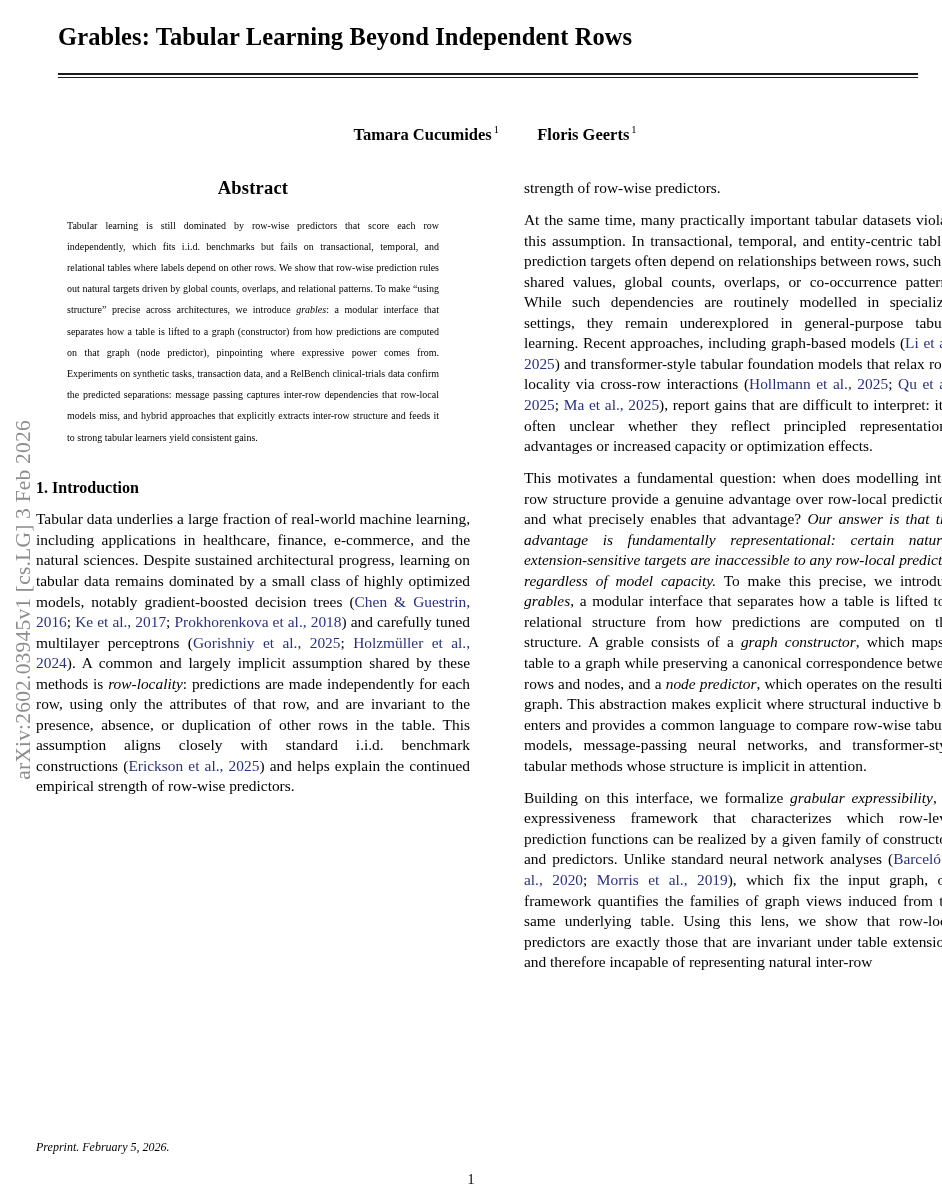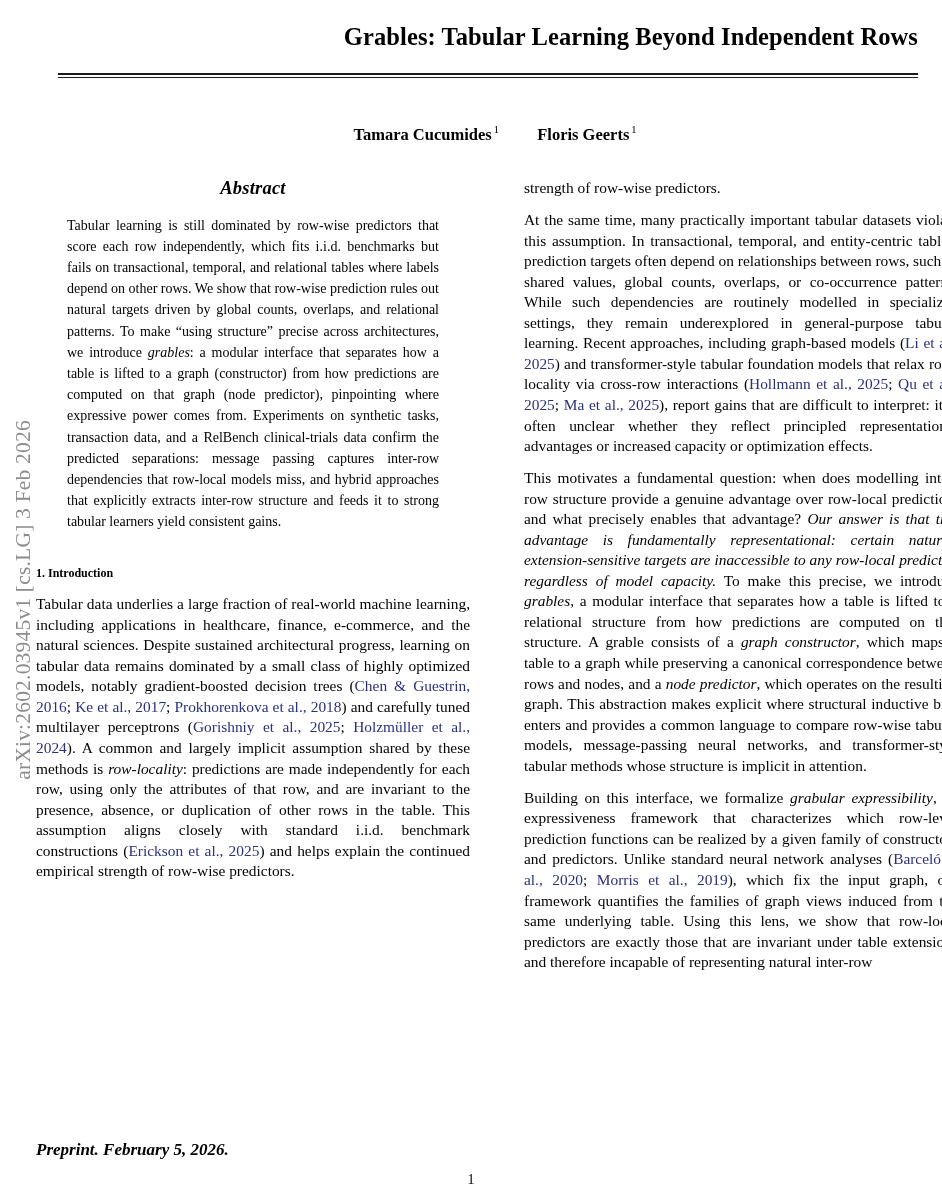--- a/index.html
+++ b/index.html
@@ -48,21 +48,21 @@
 
   #header-block {
     position: absolute;
     left: 58px;
     top: 22px;
     width: 860px;
   }
   #paper-title {
     font-size: 24.5px;
     font-weight: bold;
-    text-align: right;
+    text-align: left;
     letter-spacing: 0.1px;
     line-height: 1.2;
   }
   .rule-double {
     margin-top: 22px;
     border-top: 2.2px solid #1a1a1a;
     border-bottom: 1px solid #1a1a1a;
     height: 2px;
   }
 
@@ -94,32 +94,31 @@
   }
   #left-column  { left: 36px;  width: 434px; }
   #right-column { left: 506px; width: 434px; margin-left: 18px; }
 
   .abstract-heading {
     text-align: center;
     font-size: 18.5px;
     font-weight: bold;
     margin: 0 0 16px 0;
     letter-spacing: 0.2px;
-    font-style: italic;
   }
   .abstract-body {
     margin: 16px auto;
     width: 372px;
     text-align: justify;
-    font-size: 14px;
+    font-size: 10px;
     line-height: 21.2px;
   }
 
   .section-heading {
-    font-size: 12px;
+    font-size: 16px;
     font-weight: bold;
     margin: 30px 0 11px 0;
     text-align: left;
   }
 
   p.para {
     margin: 0 0 11.5px 0;
     text-align: justify;
     text-justify: inter-word;
   }
@@ -148,23 +147,22 @@
   #footnote .fn-mark {
     font-size: 9px;
     vertical-align: super;
   }
   #footnote .fn-indent { display: inline-block; width: 15px; }
   #preprint-line {
     position: absolute;
     left: 36px;
     top: 1140px;
     width: 434px;
-    font-size: 17px;
+    font-size: 12px;
     font-style: italic;
-    font-weight: bold;
   }
 
   #page-number {
     position: absolute;
     left: 0;
     top: 1172px;
     width: 942px;
     text-align: center;
     font-size: 14px;
   }

